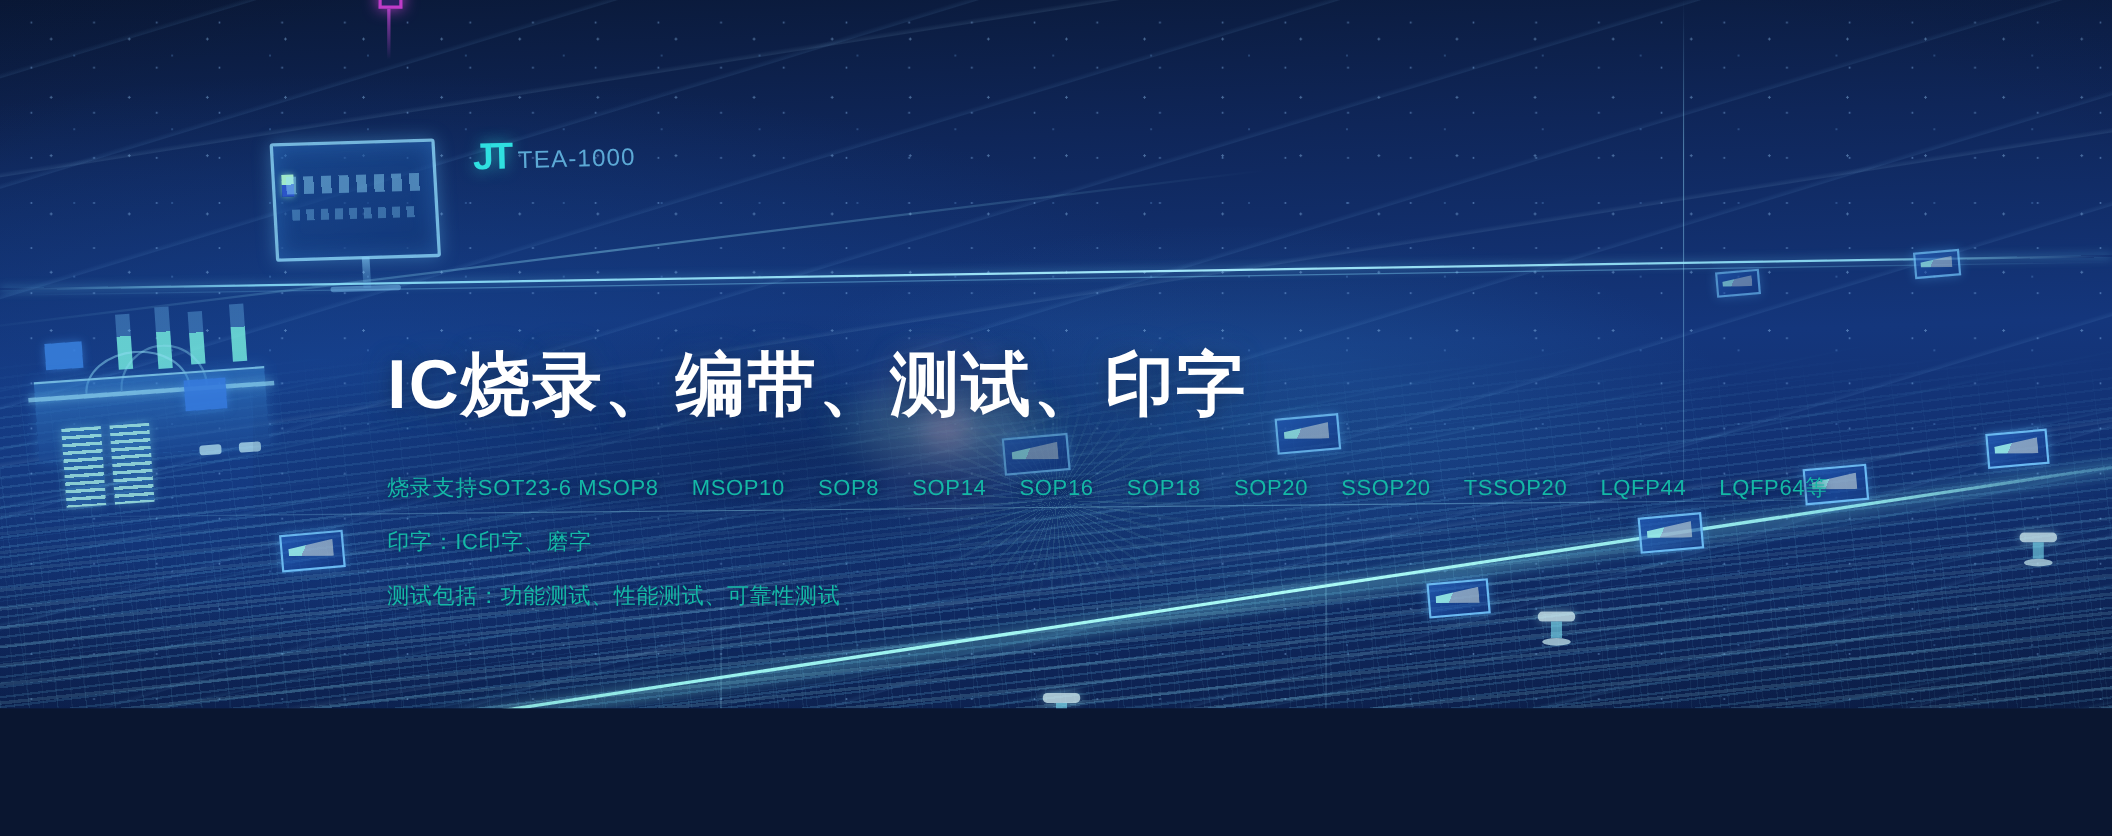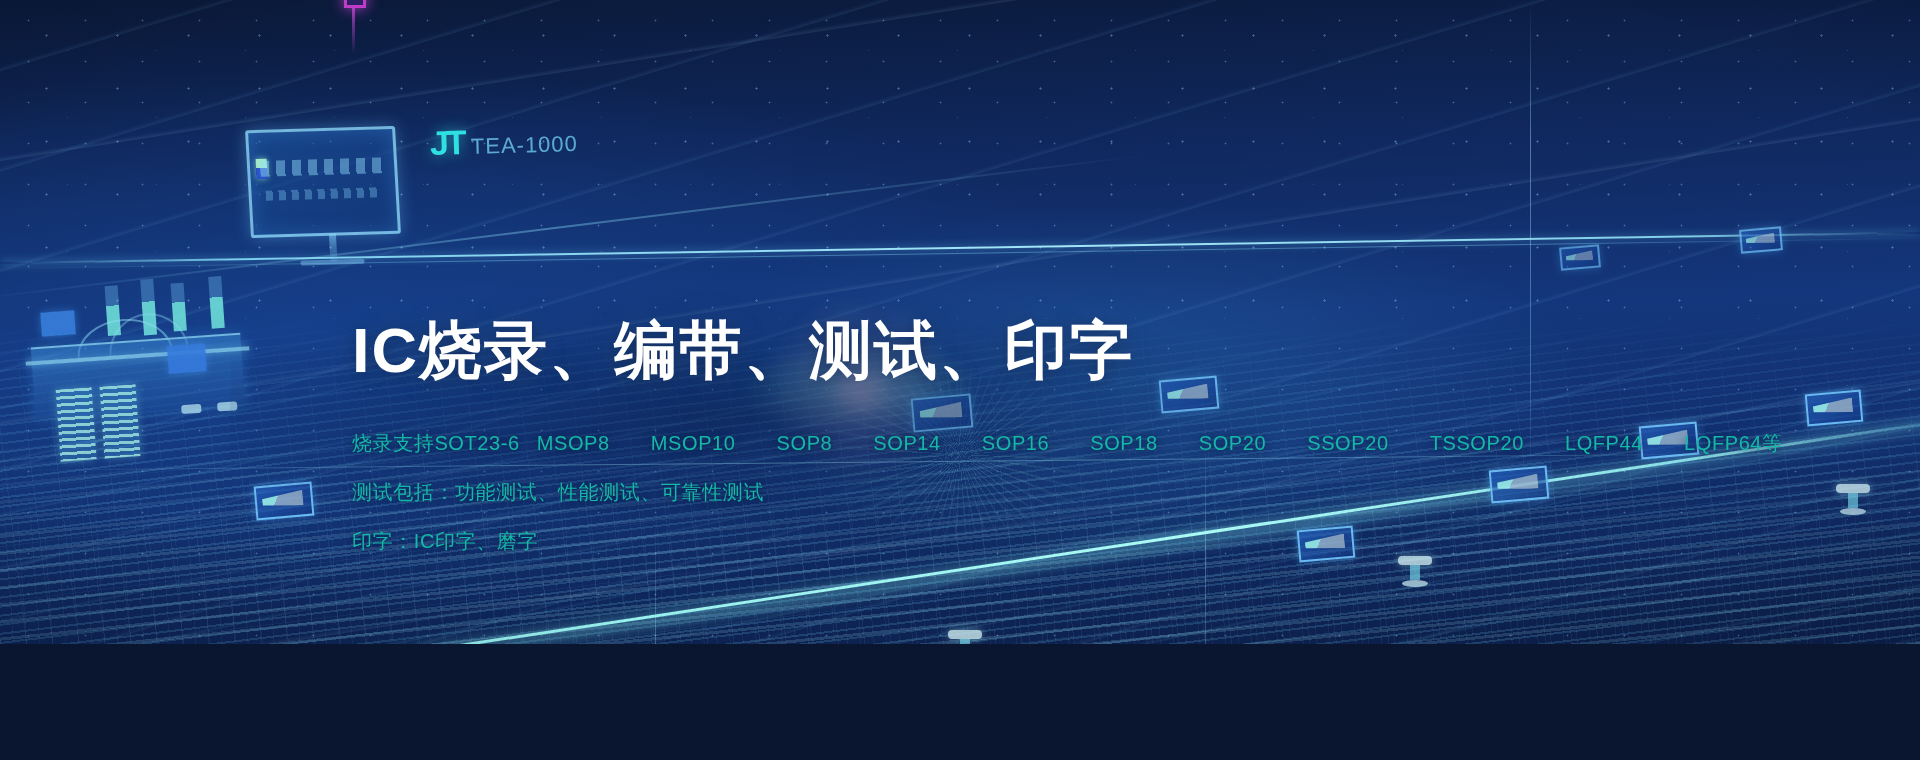--- a/index.html
+++ b/index.html
@@ -350,21 +350,21 @@
     margin:0;
     font-size:20px;
     font-weight:400;
     color:#14b8a6;
     letter-spacing:.6px;
     white-space:nowrap;
     text-shadow:0 1px 8px rgba(8,24,60,.8);
   }
   .pkg-row{display:flex;align-items:baseline;}
   .pkg-row .lead{margin-right:6px;}
-  .pkg{margin-right:30px;margin-left:11px;}
+  .pkg{margin-right:30px;}
   .pkg:last-child{margin-right:0;}
 
   
   .text-scrim{
     position:absolute;left:230px;top:270px;width:1420px;height:290px;
     background:radial-gradient(ellipse 55% 60% at 35% 50%, rgba(8,26,66,.45) 0%, rgba(8,26,66,0) 75%);
     pointer-events:none;
   }
 </style>
 </head>
@@ -483,20 +483,20 @@
         <span class="pkg">SOP14</span>
         <span class="pkg">SOP16</span>
         <span class="pkg">SOP18</span>
         <span class="pkg">SOP20</span>
         <span class="pkg">SSOP20</span>
         <span class="pkg">TSSOP20</span>
         <span class="pkg">LQFP44</span>
         <span class="pkg">LQFP64等</span>
       </p>
 
+      <p class="subline">印字：IC印字、磨字</p>
+
       <p class="subline">测试包括：功能测试、性能测试、可靠性测试</p>
 
-      <p class="subline">印字：IC印字、磨字</p>
-
     </div>
   </div>
 
 </div>
 
 </body></html>

